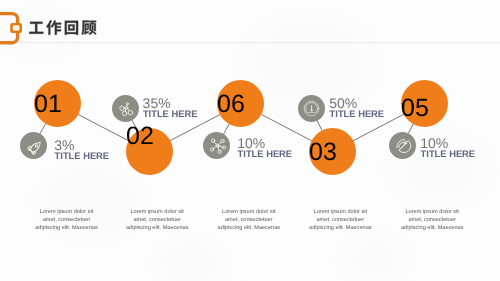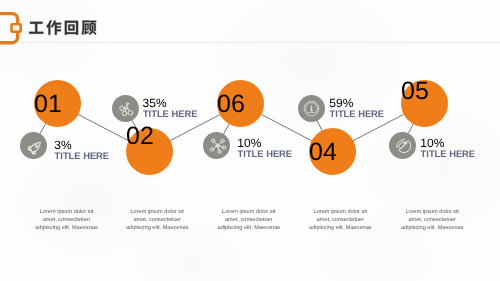--- a/index.html
+++ b/index.html
@@ -21,21 +21,21 @@
   .title-text{position:absolute;left:0;top:0;width:1px;height:1px;overflow:hidden;
               color:transparent;font-size:1px;white-space:nowrap;}
   .logo{position:absolute;left:0px;top:10.7px;line-height:0;}
   svg.lines{position:absolute;left:0;top:0;}
   .circ{position:absolute;border-radius:50%;}
   .big{width:47px;height:47px;background:#ef7d1a;}
   .bignum{position:absolute;width:47px;text-align:left;font-size:25px;
           color:#000000;line-height:48.4px;}
   .small{width:27px;height:27px;background:#8c8d84;}
   .ico{position:absolute;}
-  .pct{position:absolute;font-size:12px;color:#000000;white-space:nowrap;line-height:14.4px;}
+  .pct{position:absolute;font-size:14px;color:#737373;white-space:nowrap;line-height:14.4px;}
   .sub{position:absolute;font-size:9.35px;color:#5f6783;white-space:nowrap;line-height:9.35px;font-weight:bold;}
   .bodytxt{position:absolute;font-size:5.6px;color:#5a5a5a;text-align:center;
            line-height:8.1px;width:64px;}
 </style>
 </head>
 <body>
 
 <div class="slide">
 
   <div class="bgtex"></div>
@@ -133,41 +133,41 @@
     </svg>
 
     <div class="pct" style="left:237.3px;top:136.2px">10%</div>
     <div class="sub" style="left:237.6px;top:149.8px">TITLE HERE</div>
 
     <div class="bodytxt" style="left:216.8px;top:207.7px">Lorem ipsum dolor sit amet, consectetuer adipiscing elit. Maecenas</div>
   </div>
 
   <div class="step">
     <div class="circ big" style="left:309px;top:128px"></div>
-    <div class="bignum" style="left:309px;top:128px">04</div>
+    <div class="bignum" style="left:309px;top:128px">03</div>
 
     <div class="circ small" style="left:298px;top:95px"></div>
     <svg class="ico" style="left:301.2px;top:97.8px" width="21" height="21" viewBox="0 0 16 16">
       <g fill="none" stroke="#f0f0ec" stroke-width="0.5" stroke-linecap="round" stroke-linejoin="round">
         <circle cx="8" cy="8" r="5.6"></circle>
         <path d="M4.55 10.95 A4.5 4.5 0 1 1 11.45 10.95 Z"></path>
         <path d="M8.0 9.2 C7.75 8.4 7.8 6.9 8.0 5.8 C8.2 6.9 8.25 8.4 8.0 9.2 Z"></path>
         <circle cx="8" cy="9.45" r="0.68"></circle>
       </g>
     </svg>
 
-    <div class="pct" style="left:329.3px;top:96.3px">59%</div>
+    <div class="pct" style="left:329.3px;top:96.3px">50%</div>
     <div class="sub" style="left:329.6px;top:110.3px">TITLE HERE</div>
 
     <div class="bodytxt" style="left:308.3px;top:207.7px">Lorem ipsum dolor sit amet, consectetuer adipiscing elit. Maecenas</div>
   </div>
 
   <div class="step">
     <div class="circ big" style="left:401px;top:80px"></div>
-    <div class="bignum" style="left:401px;top:67px">05</div>
+    <div class="bignum" style="left:401px;top:84px">05</div>
 
     <div class="circ small" style="left:389px;top:132px"></div>
     <svg class="ico" style="left:393.0px;top:135.4px" width="21" height="21" viewBox="0 0 16 16">
       <g fill="none" stroke="#f0f0ec" stroke-width="0.72" stroke-linecap="round" stroke-linejoin="round">
         <path d="M4.6 11.9 A5.2 5.2 0 0 0 12.0 4.5 Z"></path>
         <path d="M5.5 10.9 L9.7 6.6"></path>
         <path d="M8.6 6.4 L10.3 6.7 L10.0 5.0 Z"></path>
         <path d="M2.9 9.4 A5.6 5.6 0 0 1 8.8 3.5"></path>
         <path d="M4.4 9.6 A3.9 3.9 0 0 1 8.5 5.4"></path>
       </g>

